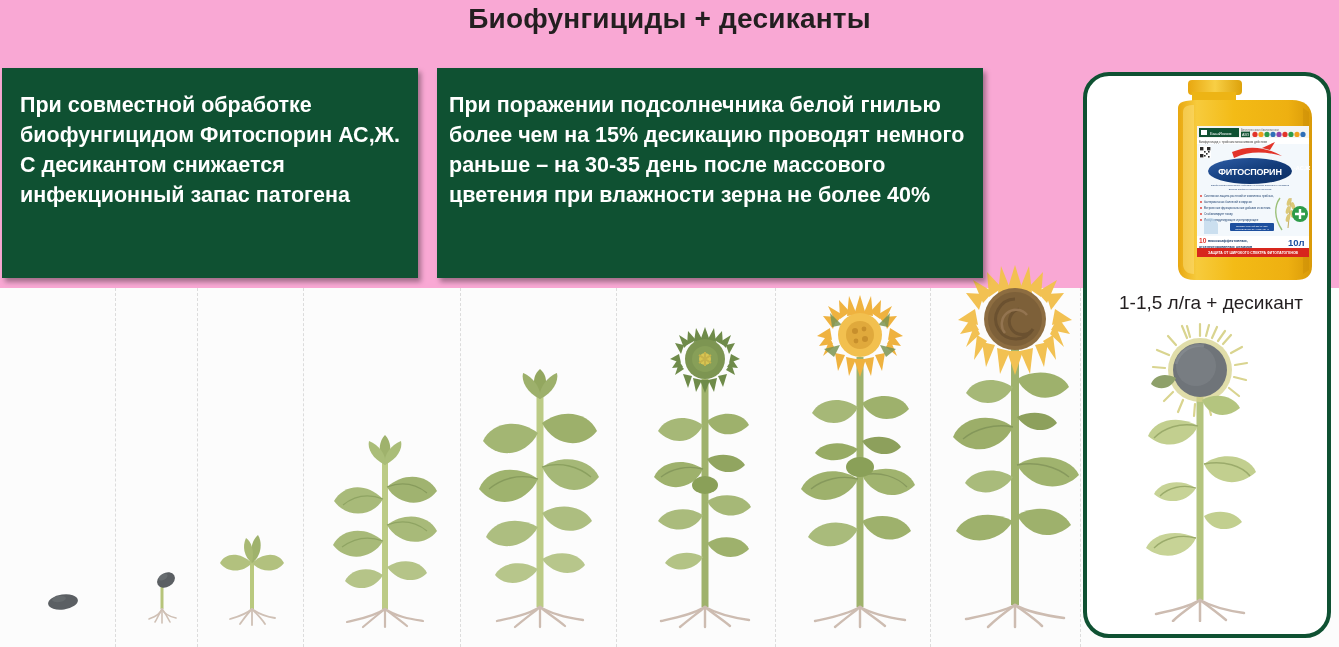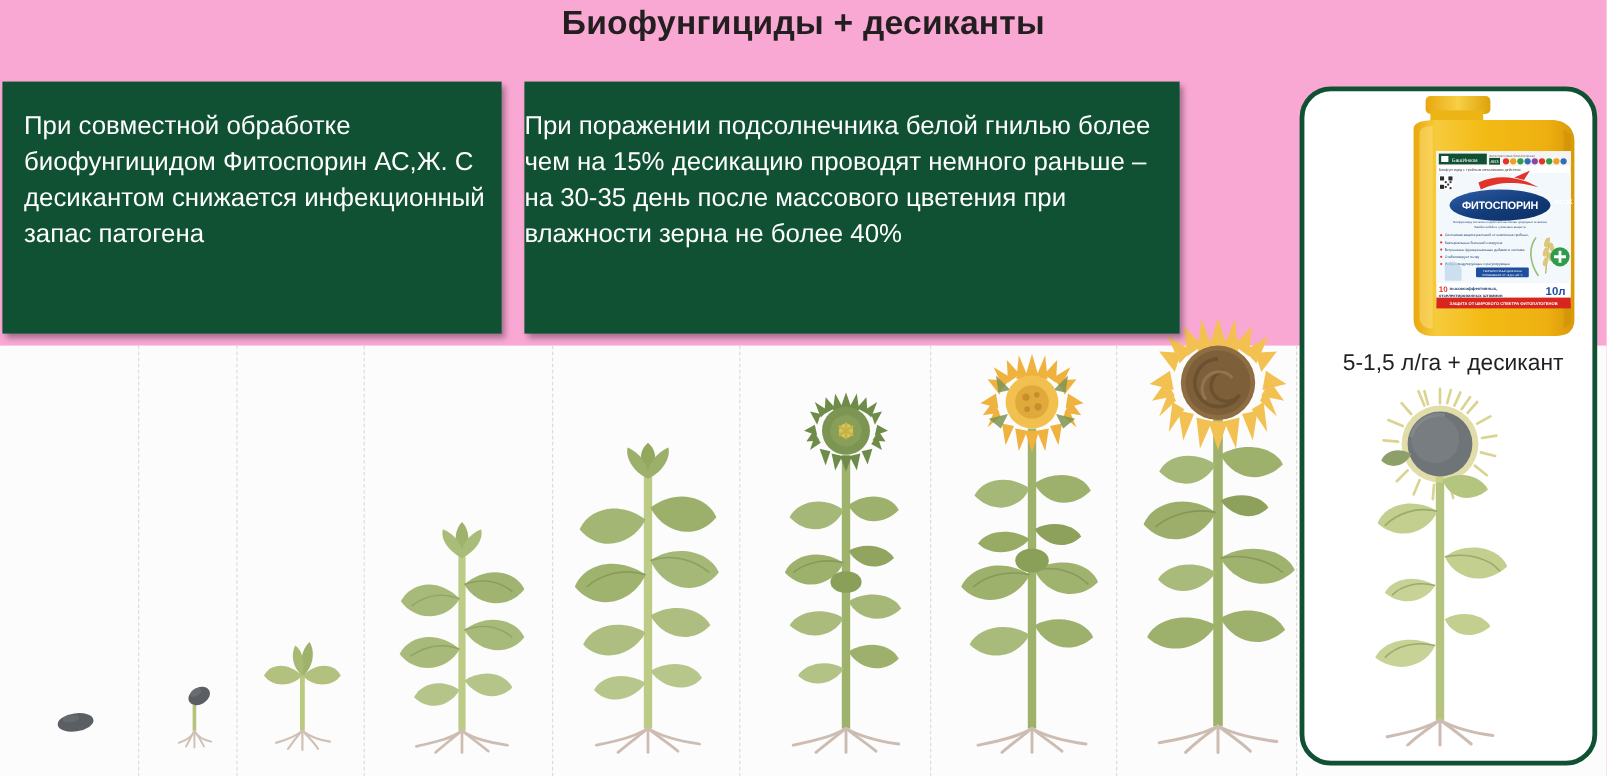--- a/index.html
+++ b/index.html
@@ -42,24 +42,24 @@
     background:#0f5132;
     color:#ffffff;
     box-shadow:3px 4px 5px rgba(0,0,0,.35);
     box-sizing:border-box;
   }
   .callout p{
     margin:0;
     font-size:21.5px;
     line-height:30px;
     white-space:pre-line;
-    font-weight:400;
+    font-weight:700;
   }
   #callout-1{left:2px;top:68px;width:416px;height:210px;padding:22px 14px 0 18px;}
-  #callout-2{left:437px;top:68px;width:546px;height:210px;padding:22px 14px 0 0;}
+  #callout-2{left:437px;top:68px;width:546px;height:210px;padding:22px 14px 0 12px;}
 
   
   .product-panel{
     position:absolute;left:1083px;top:72px;width:248px;height:566px;
     border:4px solid #0f5132;border-radius:26px;
     box-sizing:border-box;background:#fff;
   }
   .product-caption{
     position:absolute;left:1096px;top:290px;width:230px;
     text-align:center;font-size:19px;color:#231f20;line-height:26px;
@@ -491,21 +491,21 @@
         <text class="lbl-txt" x="38" y="164" font-size="3.6" font-weight="bold" fill="#1c3f6e">высокоэффективных,</text>
         <text class="lbl-txt" x="29" y="169.5" font-size="3.6" font-weight="bold" fill="#1c3f6e">отселектированных штаммов</text>
         <text class="lbl-txt" x="118" y="168" font-size="9.5" font-weight="bold" fill="#1d4f9e">10л</text>
 
         <rect x="27" y="170" width="112" height="9" fill="#d7261d"></rect>
         <text class="lbl-txt" x="83" y="176.2" font-size="3.4" font-weight="bold" fill="#ffffff" text-anchor="middle">ЗАЩИТА ОТ ШИРОКОГО СПЕКТРА ФИТОПАТОГЕНОВ</text>
       </g>
     </svg>
   </div>
 
-  <div class="product-caption">5-1,5 л/га + десикант</div>
+  <div class="product-caption">1-1,5 л/га + десикант</div>
 
   <div class="final-plant">
     <svg width="180" height="300" viewBox="0 0 180 300">
       <path d="M82 278 L82 70" stroke="#b4c47e" stroke-width="7" fill="none"></path>
 
       <g transform="translate(82,48)">
         <g stroke="#d9d48f" stroke-width="2.2" stroke-linecap="round">
           <path d="M0 -34 L0 -46"></path>
             <path d="M12 -32 L17 -43"></path>
             <path d="M23 -26 L31 -35"></path>

